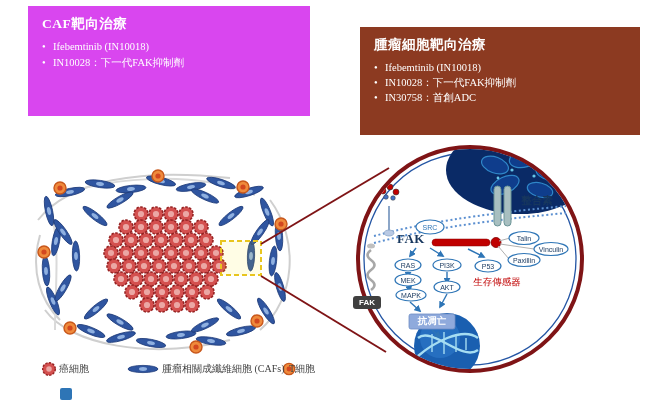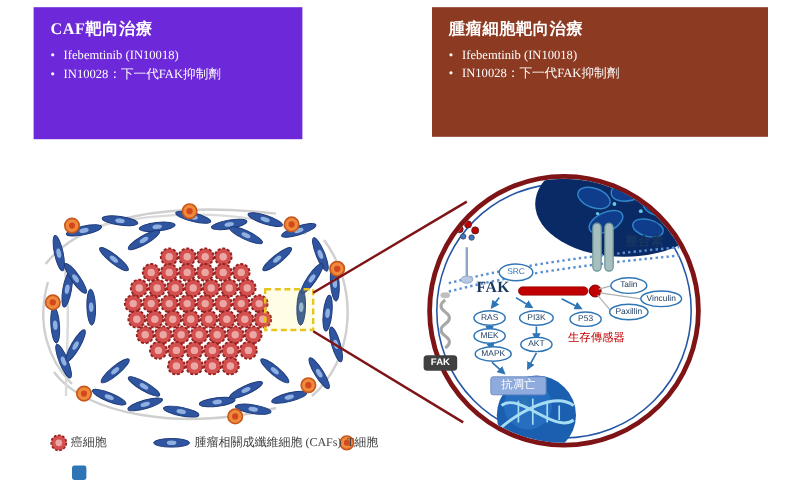--- a/index.html
+++ b/index.html
@@ -2,57 +2,58 @@
 <html><head>
 <meta charset="utf-8">
 <style>
   html,body{margin:0;padding:0;background:#fff;}
   #slide{
     position:relative;width:660px;height:401px;background:#ffffff;overflow:hidden;
     font-family:"Liberation Serif","DejaVu Serif",serif;
   }
   
   .topbox{position:absolute;top:6px;color:#ffffff;box-sizing:border-box;padding:9px 12px 6px 14px;}
-  #caf-box{left:28px;width:224px;height:110px;background:#6d28d9;}
-  #tumor-box{left:360px;width:280px;height:108px;background:#8c3a21;}
+  #caf-box{left:28px;width:282px;height:110px;background:#d946ef;}
+  #tumor-box{left:360px;width:280px;height:108px;background:#8c3a21;margin-top:21px;}
   .topbox h2{margin:0 0 6px 0;font-size:13.5px;font-weight:bold;letter-spacing:.5px;}
   .topbox ul{list-style:none;margin:0;padding:0;}
   .topbox li{position:relative;padding-left:11px;font-size:10.5px;line-height:1.55;}
   .topbox li::before{content:"•";position:absolute;left:0;top:0;}
   #tumor-box li{line-height:1.45;}
   
   #art{position:absolute;left:0;top:0;width:660px;height:401px;}
   
   .lbl{position:absolute;transform:translate(-50%,-50%);white-space:nowrap;z-index:5;}
   .node{font-size:7px;color:#17375e;font-family:"Liberation Sans","DejaVu Sans",sans-serif;}
   .fak-main{font-size:13px;font-weight:bold;color:#17375e;letter-spacing:.5px;}
   .red-note{font-size:9.5px;font-weight:normal;color:#c00000;}
   .integrin{font-size:10.5px;font-weight:bold;color:#17375e;}
   .boxlbl{font-size:8px;font-weight:bold;color:#ffffff;font-family:"Liberation Sans","DejaVu Sans",sans-serif;}
-  .anti{font-size:9.5px;color:#ffffff;font-weight:normal;}
+  .anti{font-size:9.5px;color:#ffffff;font-weight:bold;}
   .legend-lbl{font-size:10px;color:#3f3f3f;transform:translate(0,-50%);}
 </style>
 </head>
 <body>
 
 <div id="slide">
 
   <div class="topbox" id="caf-box">
     <h2>CAF靶向治療</h2>
     <ul>
       <li>Ifebemtinib (IN10018)</li>
       <li>IN10028：下一代FAK抑制劑</li>
     </ul>
   </div>
 
   <div class="topbox" id="tumor-box">
     <h2>腫瘤細胞靶向治療</h2>
     <ul>
       <li>Ifebemtinib (IN10018)</li>
       <li>IN10028：下一代FAK抑制劑</li>
+      <li>IN30758：首創ADC</li>
     </ul>
   </div>
 
   <svg id="art" viewBox="0 0 660 401">
     <defs>
       <g id="ccell">
         <circle r="7" fill="#d4504f" stroke="#962222" stroke-width="1.6" stroke-dasharray="2.5 1.5"></circle>
         <circle r="3.1" fill="#eba7a4"></circle>
       </g>
       <g id="cafcell">

